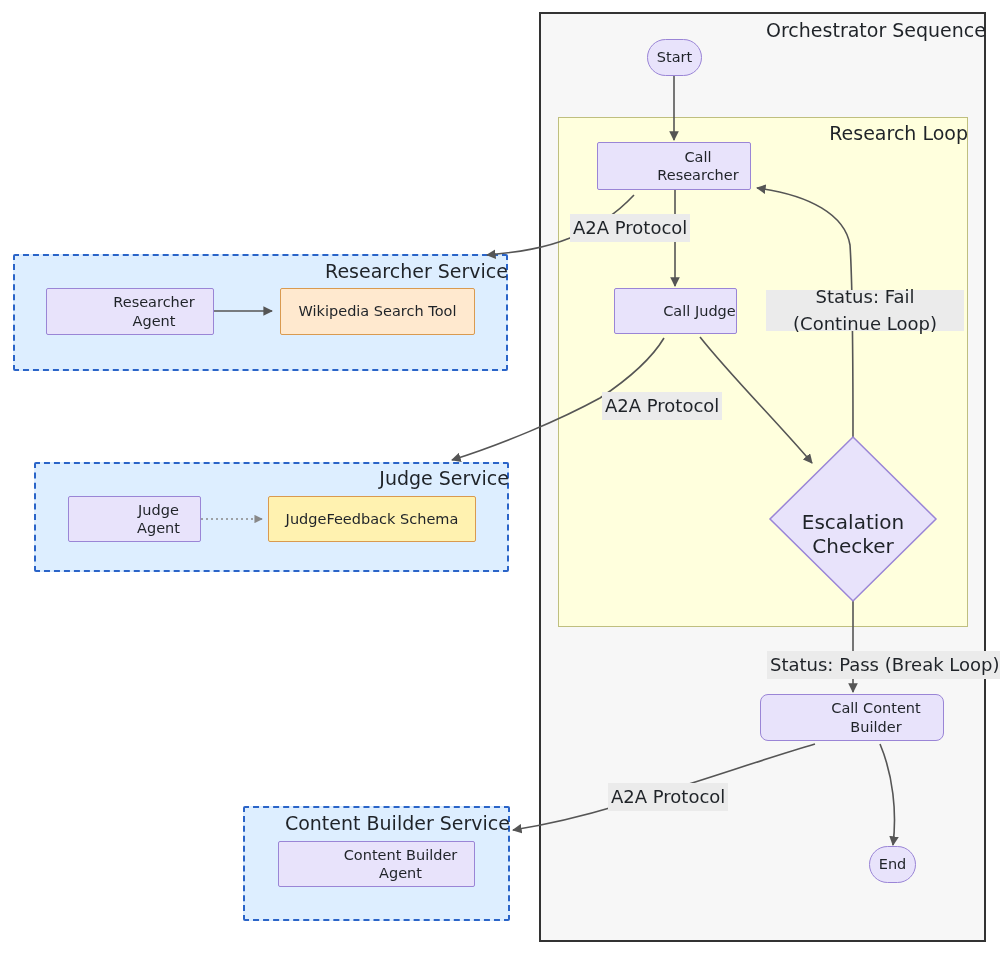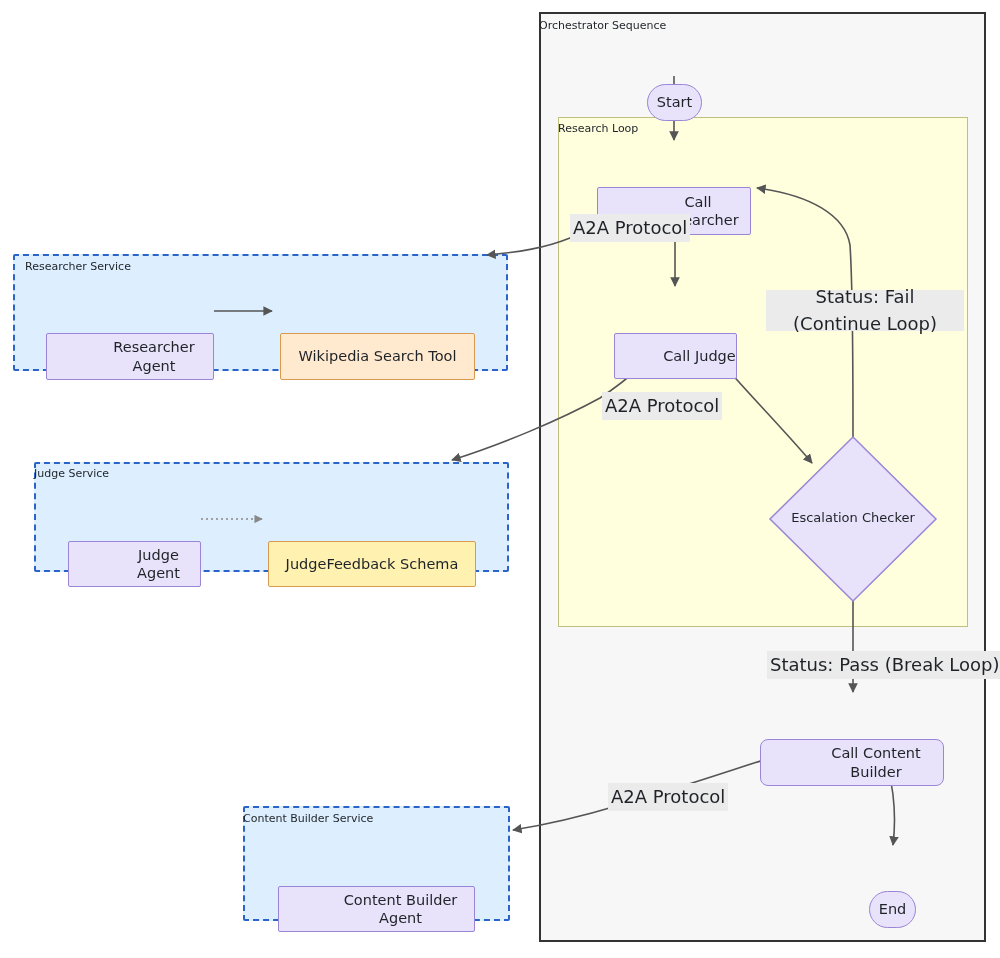--- a/index.html
+++ b/index.html
@@ -44,37 +44,36 @@
     position: absolute;
     background: #ddeeff;
     border: 2px dashed #2a64c8;
     border-radius: 2px;
     box-sizing: border-box;
   }
   .container-title {
     position: absolute;
     left: 0;
     width: 100%;
-    text-align: left;
-    font-size: 11px;
+    text-align: right;
+    font-size: 19px;
     color: #1f2328;
     white-space: nowrap;
   }
   
   .node {
     position: absolute;
     box-sizing: border-box;
     display: flex;
     align-items: center;
     justify-content: center;
     text-align: center;
     font-size: 14.5px;
     color: #1f2328;
     line-height: 1.25;
-    margin-top: 45px;
   }
   .node-process {
     background: #e8e3fb;
     border: 1px solid #9a85d6;
     border-radius: 2px;
     padding-left: 48px;
   }
   .node-terminal {
     background: #e8e3fb;
     border: 1px solid #9a85d6;
@@ -97,21 +96,21 @@
     position: absolute;
     left: 0; top: 0;
     width: 100%;
     height: 100%;
   }
   .node-diamond-label {
     position: absolute;
     left: 0;
     width: 100%;
     text-align: center;
-    font-size: 13px;
+    font-size: 20px;
     color: #1f2328;
   }
   
   .edge-label {
     position: absolute;
     background: #ebebeb;
     color: #1f2328;
     font-size: 18px;
     padding: 1px 3px;
     white-space: nowrap;
@@ -131,21 +130,21 @@
   <div class="container-outer" style="left:539px; top:12px; width:447px; height:930px;">
   </div>
   <div class="container-title" style="left:539px; top:19px; width:447px;">Orchestrator Sequence</div>
 
   <div class="container-loop" style="left:558px; top:117px; width:410px; height:510px;">
   </div>
   <div class="container-title" style="left:558px; top:122px; width:410px;">Research Loop</div>
 
   <div class="container-service" style="left:13px; top:254px; width:495px; height:117px;">
   </div>
-  <div class="container-title" style="left:25px; top:260px; width:495px;">Researcher Service</div>
+  <div class="container-title" style="left:13px; top:260px; width:495px;">Researcher Service</div>
 
   <div class="container-service" style="left:34px; top:462px; width:475px; height:110px;">
   </div>
   <div class="container-title" style="left:34px; top:467px; width:475px;">Judge Service</div>
 
   <div class="container-service" style="left:243px; top:806px; width:267px; height:115px;">
   </div>
   <div class="container-title" style="left:243px; top:812px; width:267px;">Content Builder Service</div>
 
   <svg class="edges" viewBox="0 0 1000 958">

